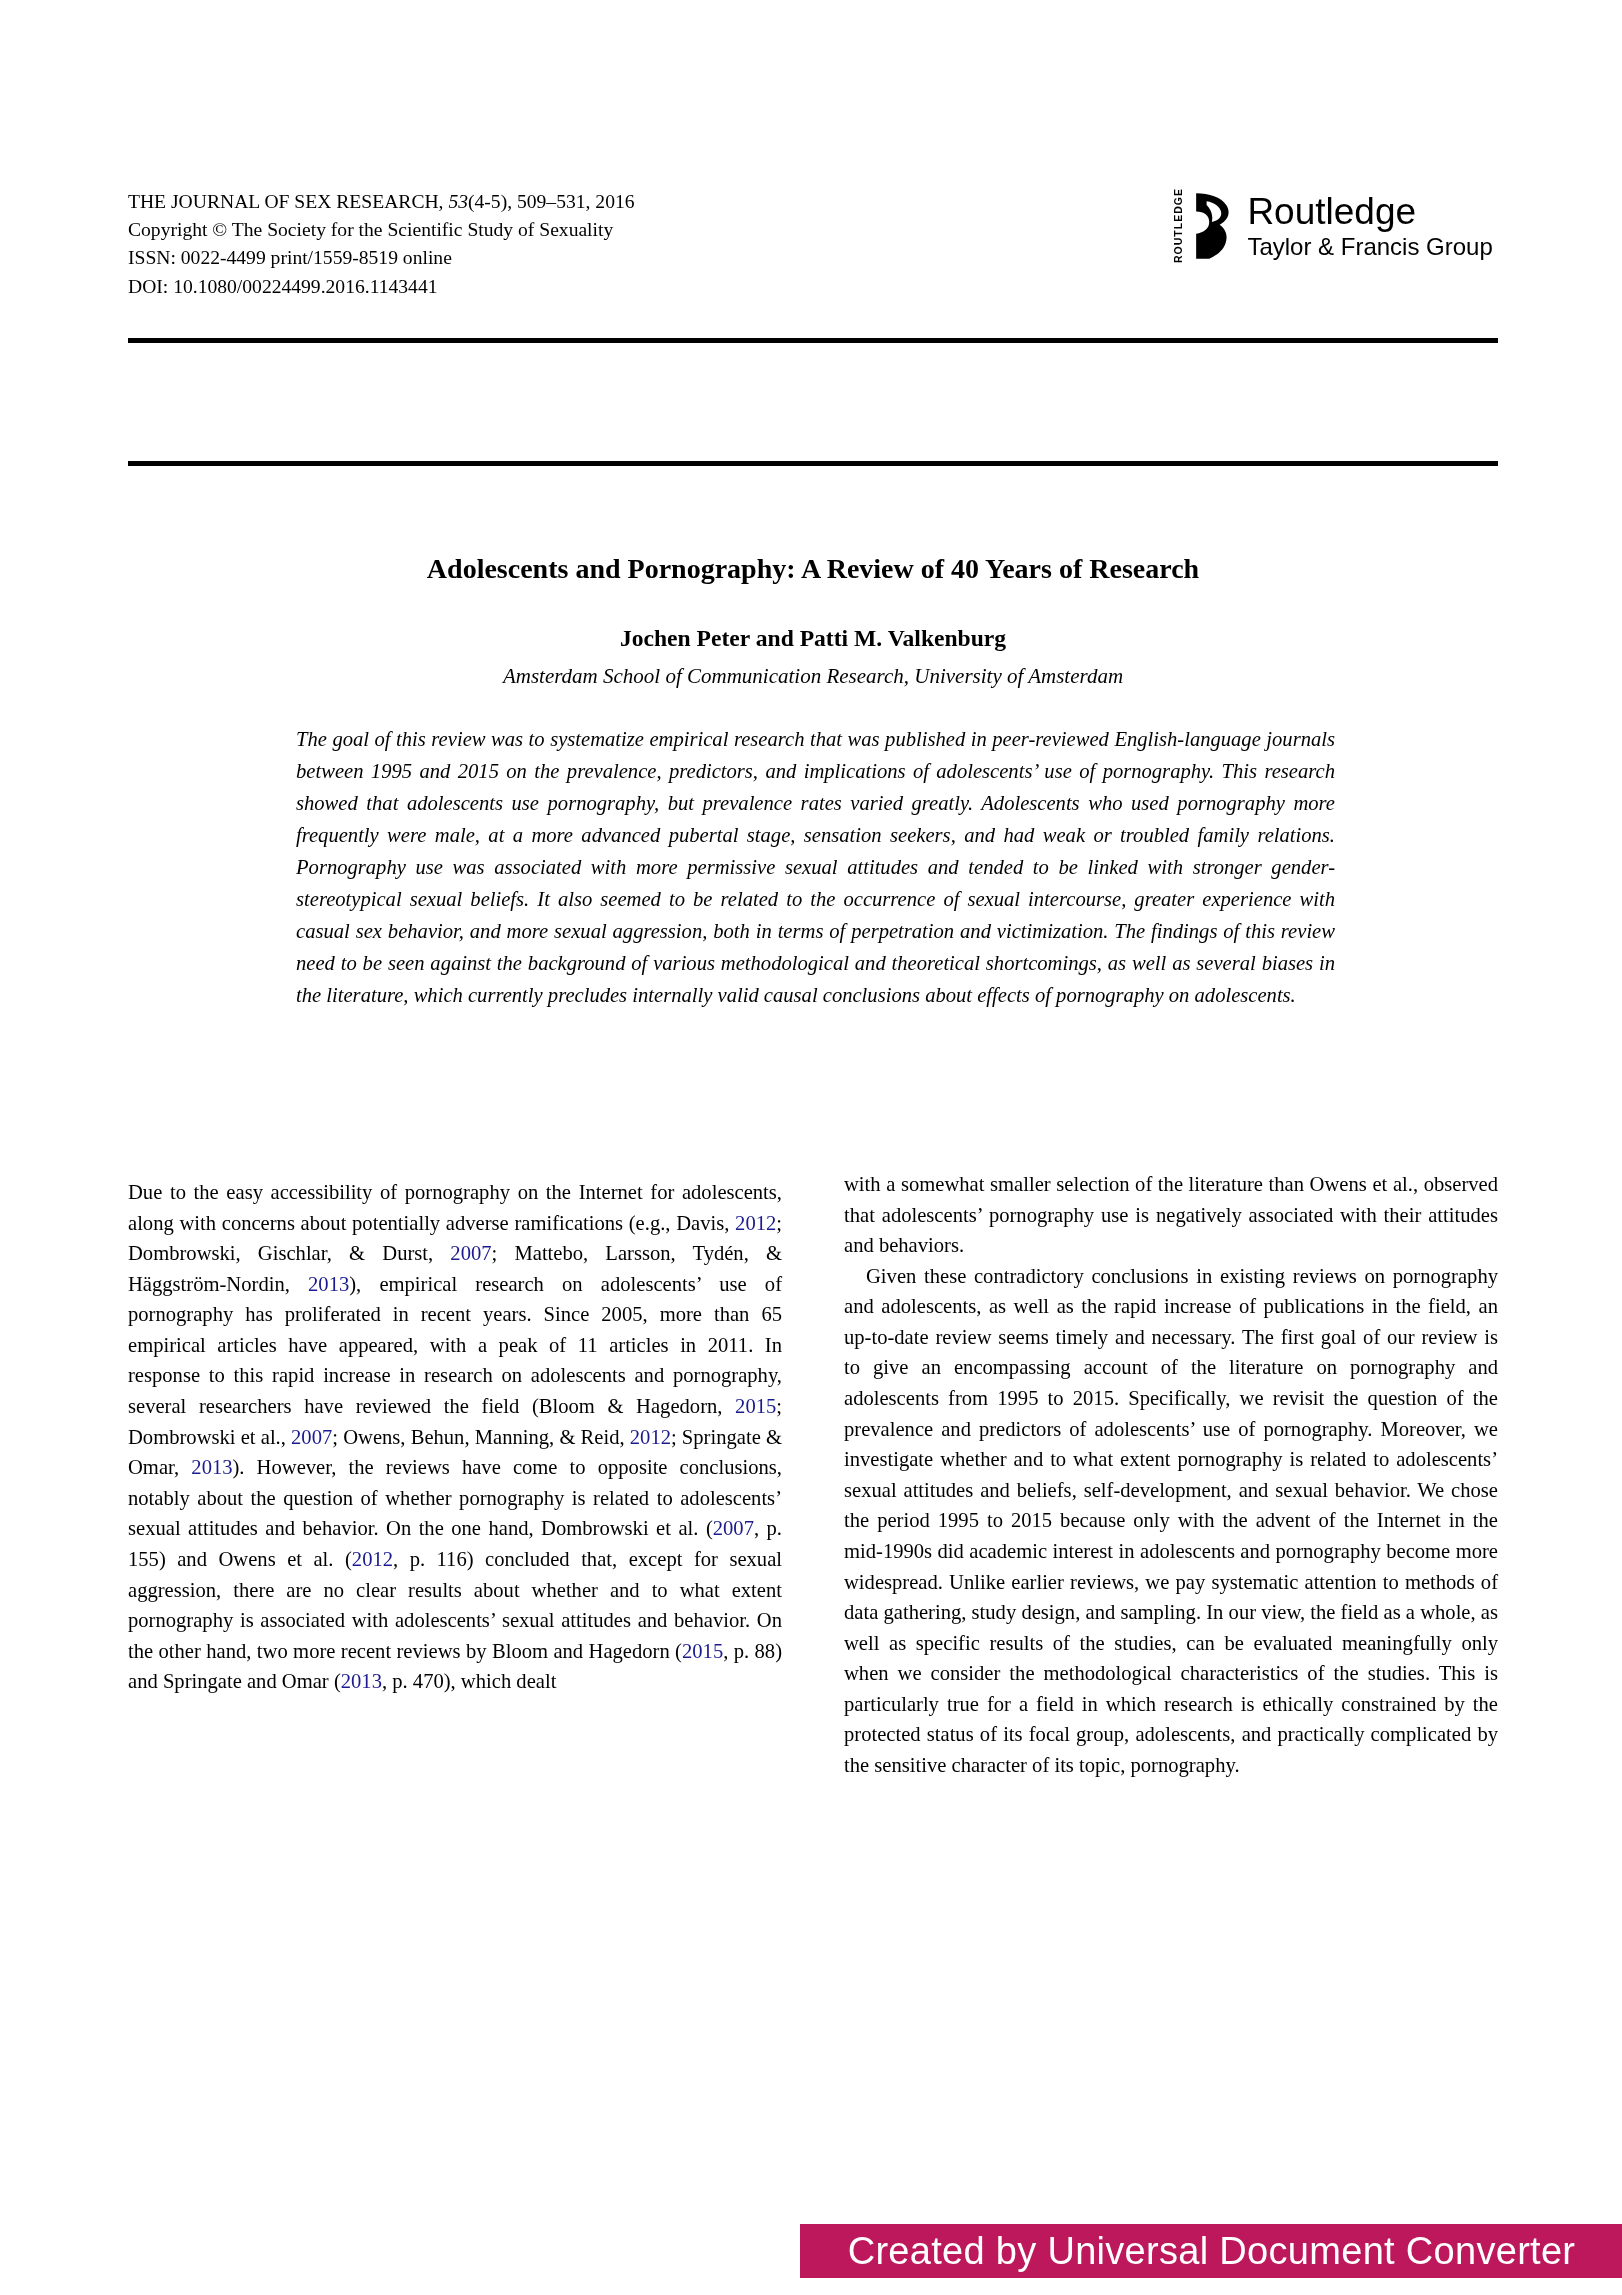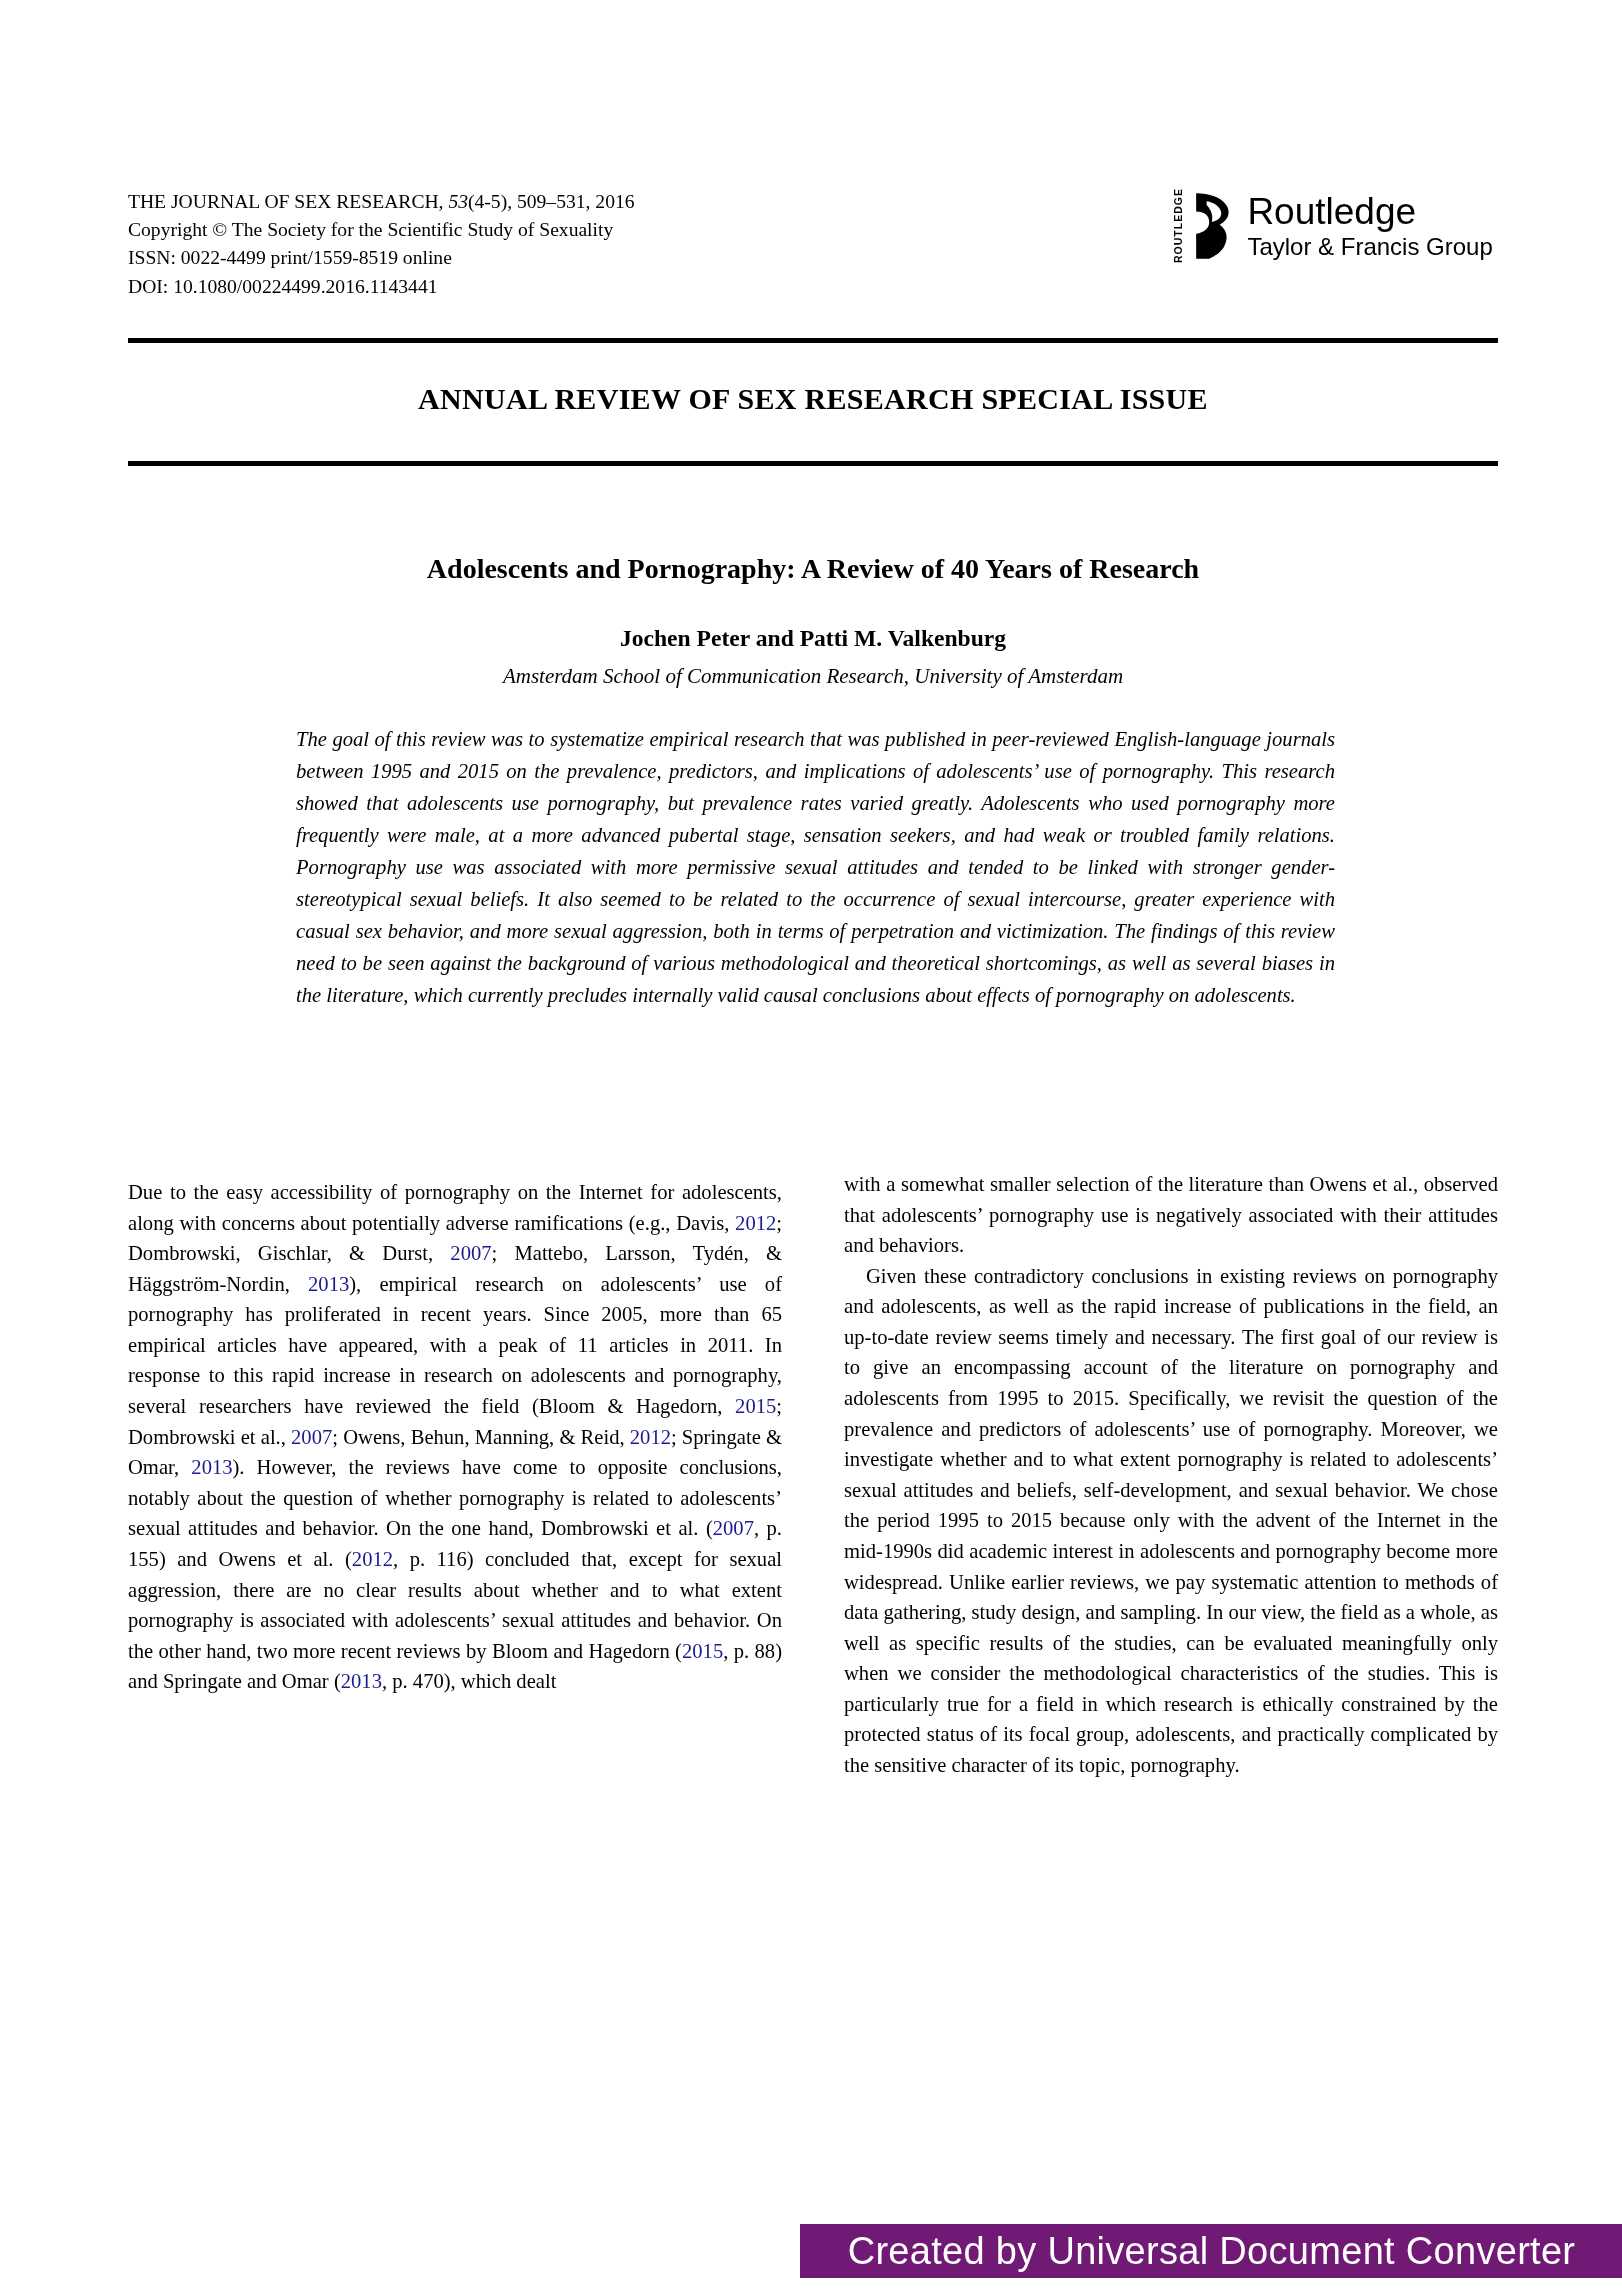--- a/index.html
+++ b/index.html
@@ -199,21 +199,21 @@
     text-indent: 22px;
   }
 
   
   .watermark {
     position: absolute;
     left: 800px;
     top: 2224px;
     width: 823px;
     height: 54px;
-    background: #701a75;
+    background: #be185d;
     display: flex;
     align-items: center;
     justify-content: center;
   }
   .watermark-text {
     color: #ffffff;
     font-family: "Liberation Sans", sans-serif;
     font-size: 38px;
     letter-spacing: 0.3px;
     white-space: nowrap;
@@ -243,21 +243,20 @@
       </div>
       <div class="logo-words">
         <div class="logo-word-main">Routledge</div>
         <div class="logo-word-sub">Taylor &amp; Francis Group</div>
       </div>
     </div>
   </div>
 
   <div class="rule rule-top"></div>
 
-  <div class="special-issue">ANNUAL REVIEW OF SEX RESEARCH SPECIAL ISSUE</div>
 
   <div class="rule rule-bottom"></div>
 
   <div class="title">Adolescents and Pornography: A Review of 40 Years of Research</div>
   <div class="authors">Jochen Peter and Patti M. Valkenburg</div>
   <div class="affiliation">Amsterdam School of Communication Research, University of Amsterdam</div>
 
   <div class="abstract">The goal of this review was to systematize empirical research that was published in peer-reviewed English-language journals between 1995 and 2015 on the prevalence, predictors, and implications of adolescents’ use of pornography. This research showed that adolescents use pornography, but prevalence rates varied greatly. Adolescents who used pornography more frequently were male, at a more advanced pubertal stage, sensation seekers, and had weak or troubled family relations. Pornography use was associated with more permissive sexual attitudes and tended to be linked with stronger gender-stereotypical sexual beliefs. It also seemed to be related to the occurrence of sexual intercourse, greater experience with casual sex behavior, and more sexual aggression, both in terms of perpetration and victimization. The findings of this review need to be seen against the background of various methodological and theoretical shortcomings, as well as several biases in the literature, which currently precludes internally valid causal conclusions about effects of pornography on adolescents.</div>
 
   <div class="col col-left">

